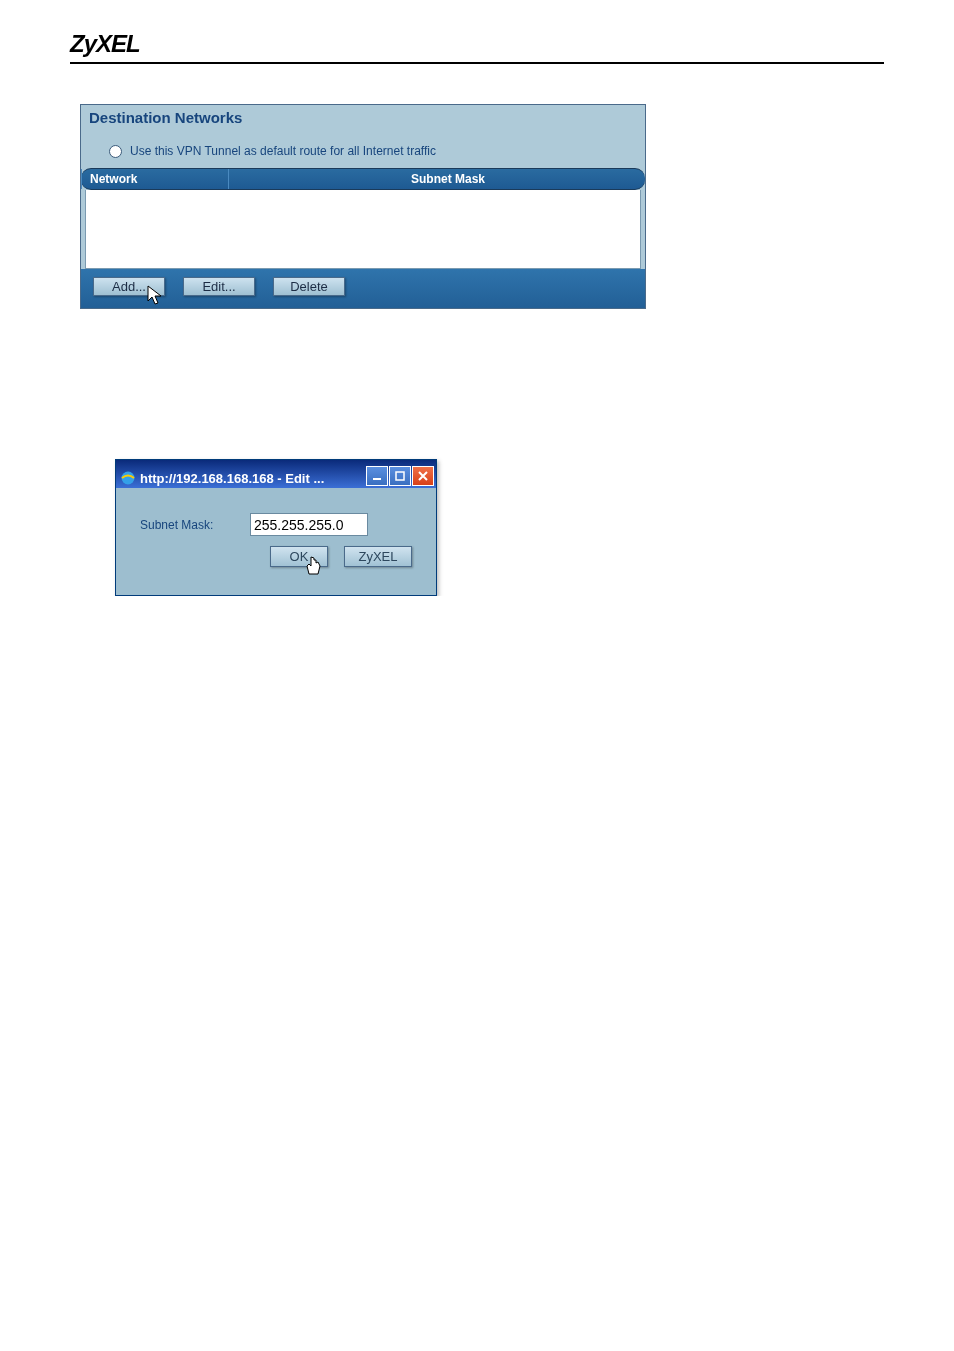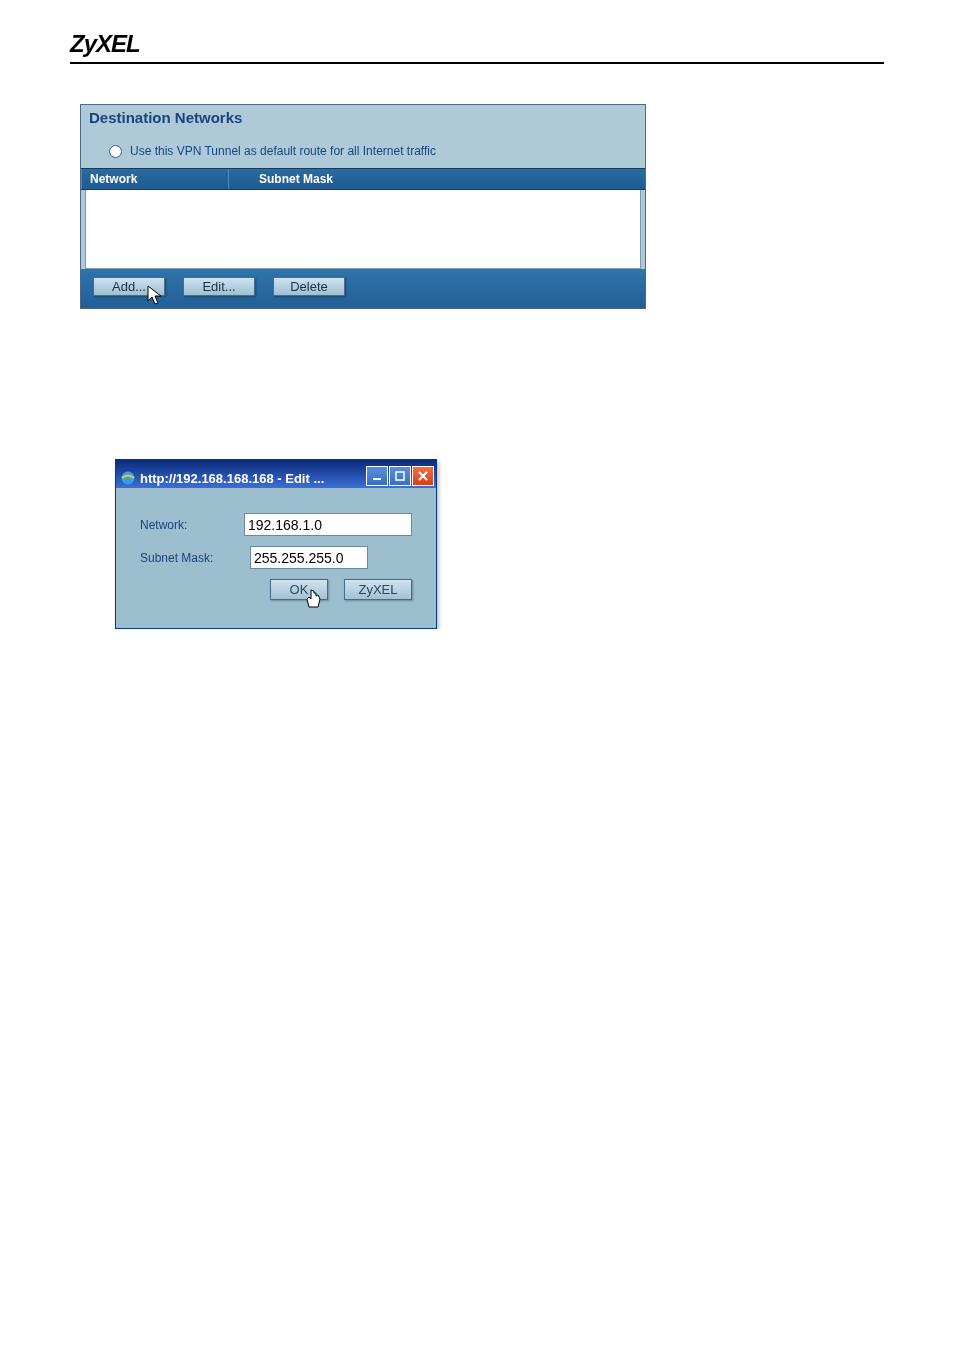--- a/index.html
+++ b/index.html
@@ -66,26 +66,27 @@
     background: #2a7a2a;
   }
   .table-header-row {
     background: linear-gradient(#2a6ba0, #1e5a93);
     color: #fff;
     font-weight: bold;
     display: flex;
     border-top: 1px solid #1a3a5a;
     border-bottom: 1px solid #1a3a5a;
     font-size: 12px;
+    border-radius: 10px;
   }
   .th {
     padding: 3px 8px;
   }
   .th-network { width: 130px; border-right: 1px solid #4a8ac0; border-left: 1px solid #4a8ac0;}
-  .th-subnet { flex: 1; text-align: left; padding-left: 30px; }
+  .th-subnet { flex: 1; text-align: center; padding-left: 30px; }
   .table-body {
     background: #fff;
     height: 78px;
     margin: 0 4px;
     border: 1px solid #7a9ab0;
     border-top: none;
   }
   .button-row {
     background: linear-gradient(#2f74ac, #225f96);
     padding: 8px 12px 12px 12px;
@@ -251,24 +252,20 @@
       </div>
       <div class="win-btn win-btn-close">
         <svg width="12" height="12">
             <path d="M2 2 L10 10 M10 2 L2 10" stroke="#fff" stroke-width="2"></path>
           </svg>
       </div>
     </div>
   </div>
   <div class="popup-body">
     <div class="form-row">
-      <span class="form-label">Network:</span>
-      <input class="form-input" value="192.168.1.0" style="">
-    </div>
-    <div class="form-row">
       <span class="form-label">Subnet Mask:</span>
       <input class="form-input" style="width: 110px;" value="255.255.255.0">
     </div>
     <div class="popup-button-row">
       <div style="position:relative;">
         <div class="popup-button" style="width:56px;">OK</div>
         <svg class="cursor-svg" style="left:34px;top:10px;" width="20" height="22" viewBox="0 0 20 22">
           <path d="M7 1 L7 10 L5 8 L3 10 L5 18 L14 18 L16 10 L14 6 L12 7 L12 4 L10 4 L10 2 Z" fill="#fff" stroke="#000" stroke-width="1"></path>
         </svg>
       </div>

